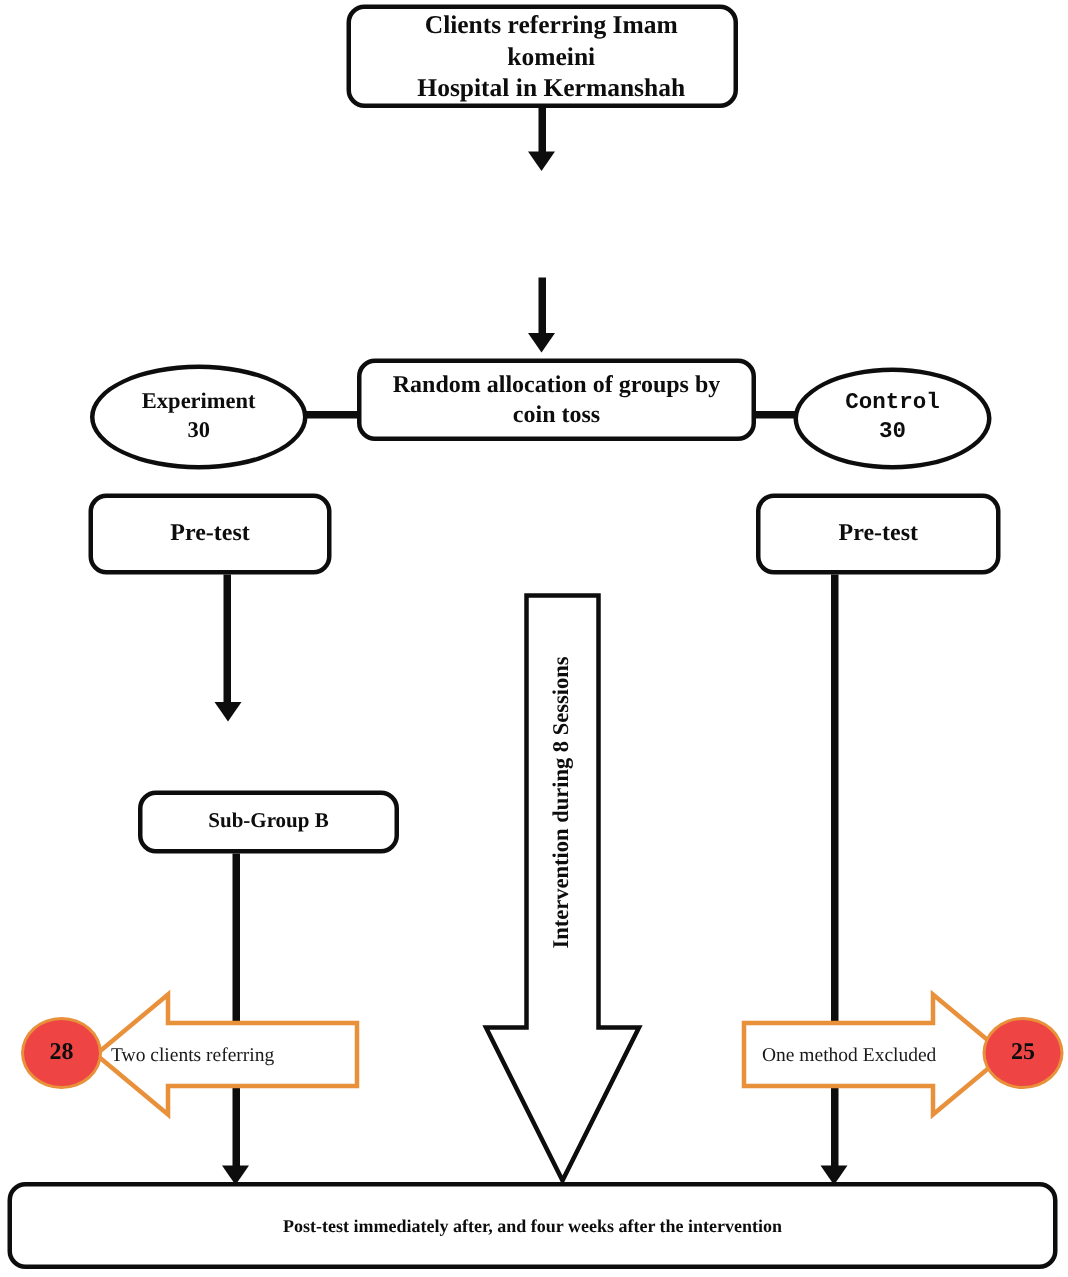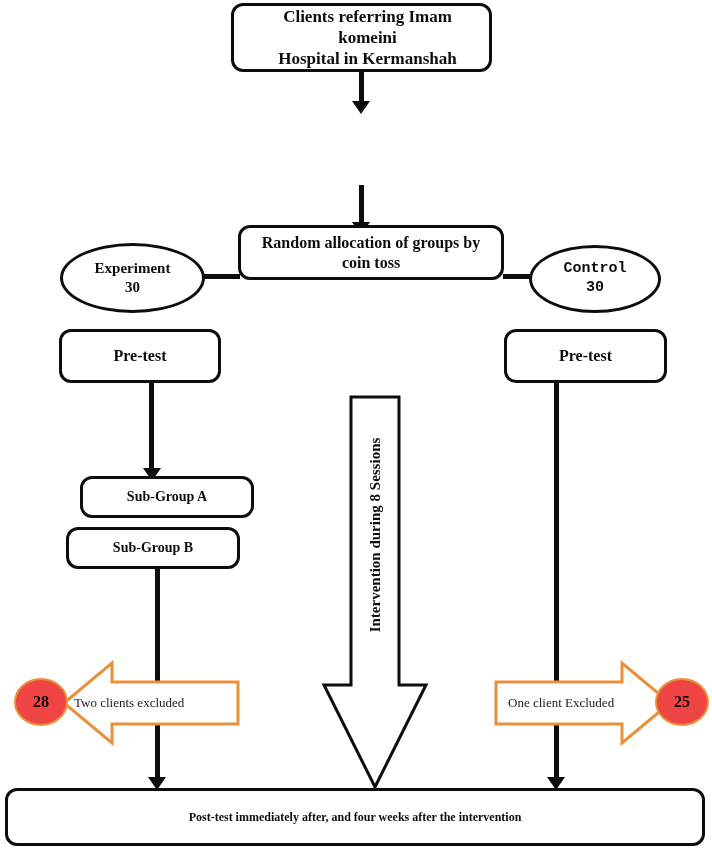--- a/index.html
+++ b/index.html
@@ -117,21 +117,21 @@
 Hospital in Kermanshah</span>
   </div>
 
   <div class="vline" style="left:359px; top:72px; height:30px;"></div>
   <div class="arrowhead-down" style="left:352px; top:101px;"></div>
 
 
   <div class="vline" style="left:359px; top:185px; height:38px;"></div>
   <div class="arrowhead-down" style="left:352px; top:222px;"></div>
 
-  <div class="node rounded" style="left:238px; top:225px; width:266px; height:55px; font-size:16px;">
+  <div class="node rounded" style="left:238px; top:239px; width:266px; height:55px; font-size:16px;">
     <span class="node-text">Random allocation of groups by
 coin toss</span>
   </div>
 
   <div class="hline" style="left:198px; top:274px; width:42px;"></div>
   <div class="arrowhead-left" style="left:187px; top:267px;"></div>
 
   <div class="hline" style="left:503px; top:274px; width:38px;"></div>
   <div class="arrowhead-right" style="left:539px; top:267px;"></div>
 
@@ -149,51 +149,48 @@
     <span class="node-text">Pre-test</span>
   </div>
 
   <div class="node rounded" style="left:504px; top:329px; width:163px; height:54px; font-size:16px;">
     <span class="node-text">Pre-test</span>
   </div>
 
   <div class="vline" style="left:149px; top:383px; height:88px;"></div>
   <div class="arrowhead-down" style="left:143px; top:468px;"></div>
 
-  <div class="node rounded" style="left:80px; top:476px; width:174px; height:42px; font-size:14px;">
-    <span class="node-text">Sub-Group A</span>
-  </div>
 
-  <div class="node rounded" style="left:66px; top:527px; width:174px; height:42px; font-size:14px;">
+  <div class="node rounded" style="left:92px; top:527px; width:174px; height:42px; font-size:14px;">
     <span class="node-text">Sub-Group B</span>
   </div>
 
   <div class="vline" style="left:155px; top:569px; height:213px;"></div>
   <div class="arrowhead-down" style="left:148px; top:777px;"></div>
 
   <div class="vline" style="left:554px; top:383px; height:399px;"></div>
   <div class="arrowhead-down" style="left:547px; top:777px;"></div>
 
   <svg class="big-arrow" style="left:320px; top:395px;" width="110" height="395" viewBox="0 0 110 395">
     <polygon points="31,2 79,2 79,290 106,290 55,392 4,290 31,290" fill="#ffffff" stroke="#0d0d0d" stroke-width="3" stroke-linejoin="miter"></polygon>
   </svg>
   <div class="big-arrow-label" style="left:375px; top:535px; font-size:15px; transform: translate(-50%,-50%) rotate(-90deg);">Intervention during 8 Sessions</div>
 
   <svg class="big-arrow" style="left:60px; top:660px;" width="182" height="86" viewBox="0 0 182 86">
     <polygon points="178,22 52,22 52,3 4,43 52,83 52,64 178,64" fill="#ffffff" stroke="#E8913A" stroke-width="3" stroke-linejoin="miter"></polygon>
   </svg>
-  <div class="excl-label" style="left:74px; top:695px; font-size:13px;">Two clients excluded</div>
+  <div class="excl-label" style="left:74px; top:695px; font-size:13px;">Two clients referring</div>
   <div class="circle-num" style="left:14px; top:678px; width:54px; height:48px; font-size:16px;">
     <span>28</span>
   </div>
 
   <svg class="big-arrow" style="left:492px; top:660px;" width="182" height="86" viewBox="0 0 182 86">
     <polygon points="4,22 130,22 130,3 178,43 130,83 130,64 4,64" fill="#ffffff" stroke="#E8913A" stroke-width="3" stroke-linejoin="miter"></polygon>
   </svg>
-  <div class="excl-label" style="left:508px; top:695px; font-size:13px;">One client Excluded</div>
+  <div class="excl-label" style="left:508px; top:695px; font-size:13px;">One method Excluded</div>
   <div class="circle-num" style="left:655px; top:678px; width:54px; height:48px; font-size:16px;">
     <span>25</span>
   </div>
 
   <div class="node rounded" style="left:5px; top:788px; width:700px; height:58px; font-size:12px;">
     <span class="node-text">Post-test immediately after, and four weeks after the intervention</span>
   </div>
 
 </div>
 

